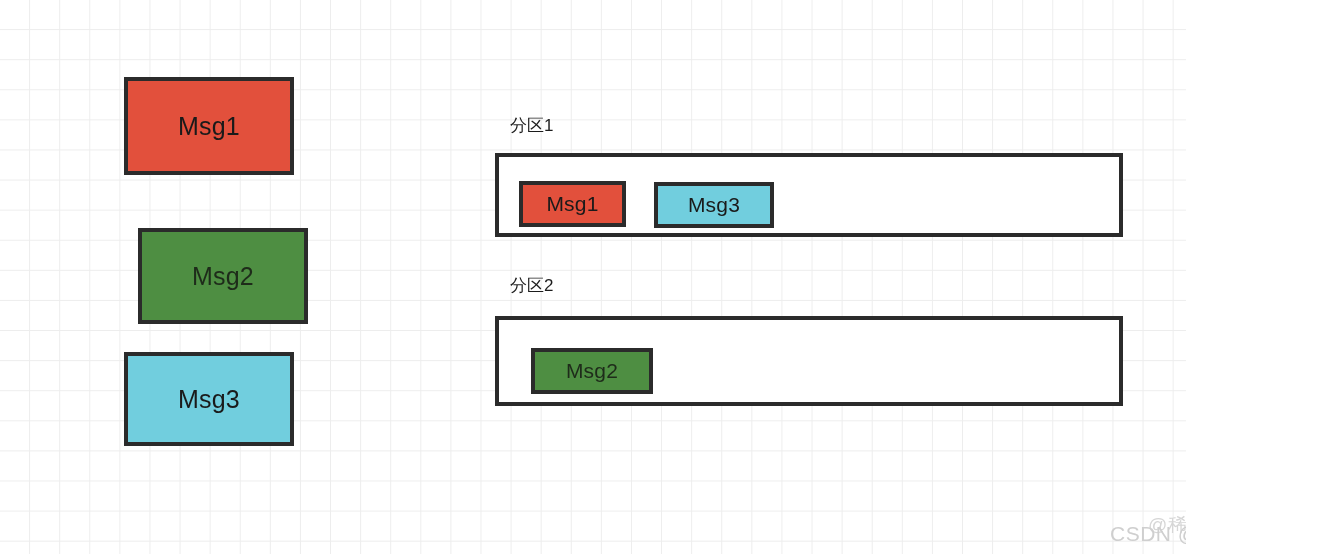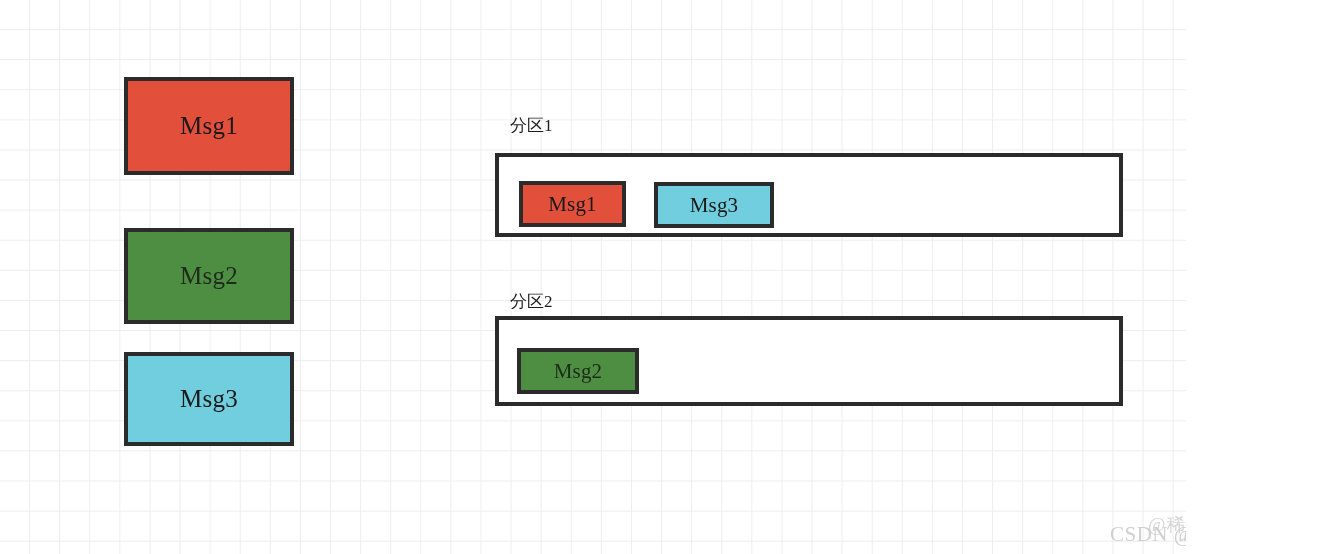--- a/index.html
+++ b/index.html
@@ -11,40 +11,40 @@
     position: relative;
     width: 1186px;
     height: 554px;
     background-color: #ffffff;
     background-image:
       linear-gradient(to right, #ededed 1px, transparent 1px),
       linear-gradient(to bottom, #ededed 1px, transparent 1px);
     background-size: 30.1px 30.1px;
     background-position: -1px -1px;
     overflow: hidden;
-    font-family: Liberation Serif, serif;
+    font-family: Liberation Sans, sans-serif;
   }
 
   
   .msgbox {
     position: absolute;
     box-sizing: border-box;
     border: 4px solid #2b2b2b;
     display: flex;
     align-items: center;
     justify-content: center;
     color: #1a1a1a;
     font-weight: 400;
     letter-spacing: 0.2px;
   }
   .msgbox.big   { font-size: 25px; }
   .msgbox.small { border-width: 4px; font-size: 21px; }
 
   .fill-red   { background: #e2503c; }
-  .fill-green { background: #4e8e42; }
+  .fill-green { background: #4e8e42; margin-left: 14px; }
   .fill-blue  { background: #71cede; }
 
   .fill-green .msg-label { color: #1e2b1a; }
 
   
   .partition-label {
     position: absolute;
     font-size: 17px;
     color: #1c1c1c;
     white-space: nowrap;
@@ -97,21 +97,21 @@
 
     <div class="msgbox small fill-red" style="left:20px; top:24px; width:107px; height:46px;">
       <span class="msg-label">Msg1</span>
     </div>
 
     <div class="msgbox small fill-blue" style="left:155px; top:25px; width:120px; height:46px;">
       <span class="msg-label">Msg3</span>
     </div>
   </div>
 
-  <div class="partition-label" style="left:510px; top:290px;">分区2</div>
+  <div class="partition-label" style="left:510px; top:274px;">分区2</div>
 
   <div class="partition-box" style="left:495px; top:316px; width:628px; height:90px;">
 
     <div class="msgbox small fill-green" style="left:18px; top:28px; width:122px; height:46px;">
       <span class="msg-label">Msg2</span>
     </div>
   </div>
 
   <div class="watermark wm-juejin" style="left:1148px; top:512px;">@稀土掘金技术社区</div>
 

